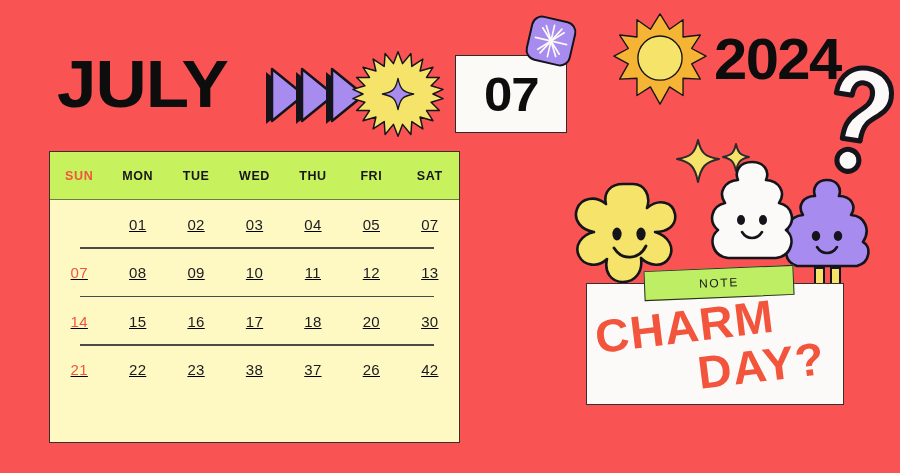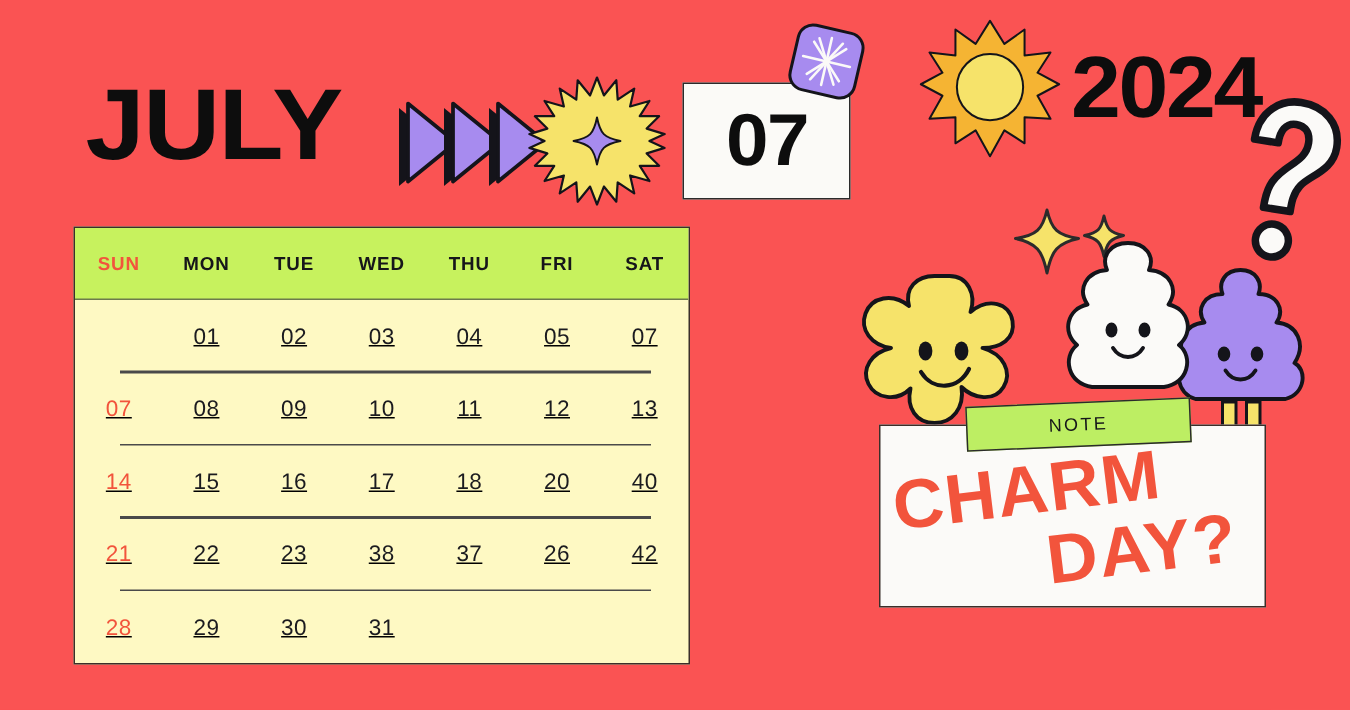--- a/index.html
+++ b/index.html
@@ -355,40 +355,31 @@
         <div>12</div>
         <div>13</div>
       </div>
       <div class="cal-row">
         <div class="sunday">14</div>
         <div>15</div>
         <div>16</div>
         <div>17</div>
         <div>18</div>
         <div>20</div>
-        <div>40</div>
+        <div>30</div>
       </div>
       <div class="cal-row">
         <div class="sunday">21</div>
         <div>22</div>
         <div>23</div>
         <div>38</div>
         <div>37</div>
         <div>26</div>
         <div>42</div>
       </div>
-      <div class="cal-row">
-        <div class="sunday">28</div>
-        <div>29</div>
-        <div>30</div>
-        <div>31</div>
-        <div></div>
-        <div></div>
-        <div></div>
-      </div>
     </div>
   </div>
 
   <div class="stars-deco">
     <svg viewBox="0 0 86 56" width="86" height="56">
       <path d="M26 4 C29 17 33 21 47 23 C33 26 29 31 26 46 C23 31 19 26 5 23 C19 21 23 17 26 4 Z" fill="#f6e36a" stroke="#2b2b2b" stroke-width="2" stroke-linejoin="round"></path>
       <path d="M64 8 C66 17 68 19 77 21 C68 23 66 26 64 35 C62 26 60 23 51 21 C60 19 62 17 64 8 Z" fill="#f6e36a" stroke="#2b2b2b" stroke-width="2" stroke-linejoin="round"></path>
     </svg>
   </div>
 

